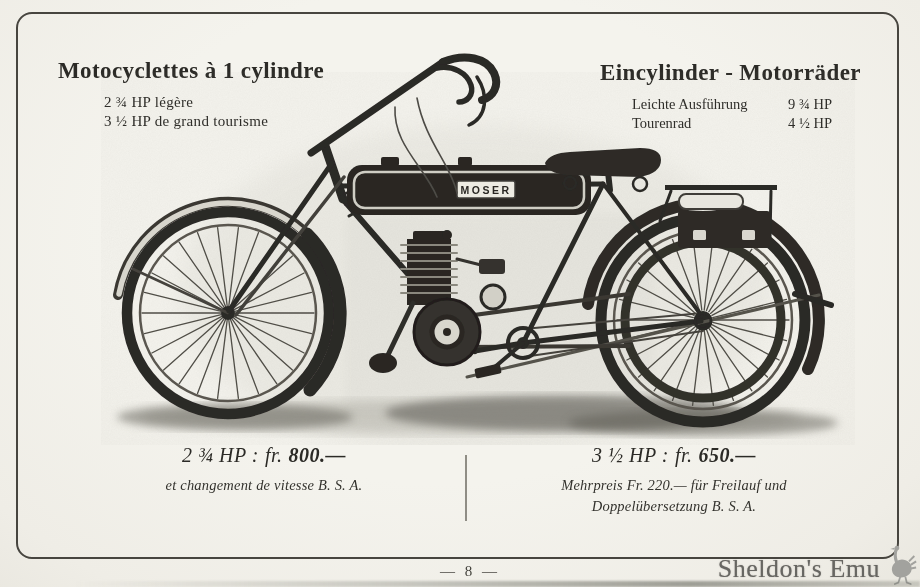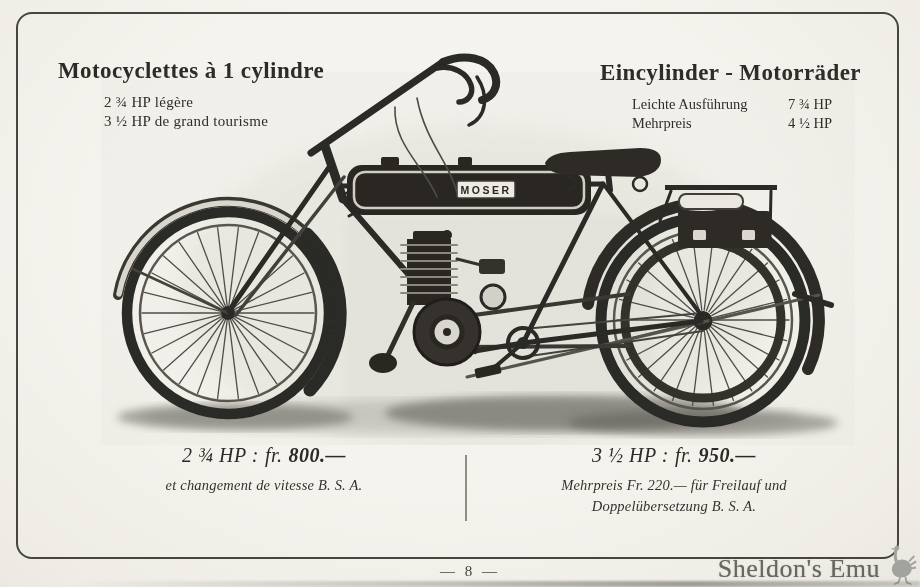--- a/index.html
+++ b/index.html
@@ -53,24 +53,24 @@
       <div>2 ¾ HP légère</div>
       <div>3 ½ HP de grand tourisme</div>
     </div>
   </header>
 
   <header class="hdr-right">
     <h1>Eincylinder - Motorräder</h1>
     <div class="rows">
       <div class="spec-row">
         <span>Leichte Ausführung</span>
-        <span>7 ¾ HP</span>
+        <span>9 ¾ HP</span>
       </div>
       <div class="spec-row">
-        <span>Mehrpreis</span>
+        <span>Tourenrad</span>
         <span>4 ½ HP</span>
       </div>
     </div>
   </header>
 
   <svg class="moto" width="760" height="400" viewBox="0 0 760 400">
     <defs>
       <filter id="soften" x="-5%" y="-5%" width="110%" height="110%">
           <feGaussianBlur stdDeviation="0.55"></feGaussianBlur>
         </filter>
@@ -288,21 +288,21 @@
     </div>
     <div class="price-note">
       <div>et changement de vitesse B. S. A.</div>
     </div>
   </section>
 
   <div class="col-divider"></div>
 
   <section class="price-block price-right">
     <div class="price-line">
-      <span>3 ½ HP :</span><span>fr.</span><span class="amount">950.—</span>
+      <span>3 ½ HP :</span><span>fr.</span><span class="amount">650.—</span>
     </div>
     <div class="price-note">
       <div>Mehrpreis Fr. 220.— für Freilauf und</div>
       <div>Doppelübersetzung B. S. A.</div>
     </div>
   </section>
 
   <div class="page-number">—  8  —</div>
 
   <div class="watermark">

